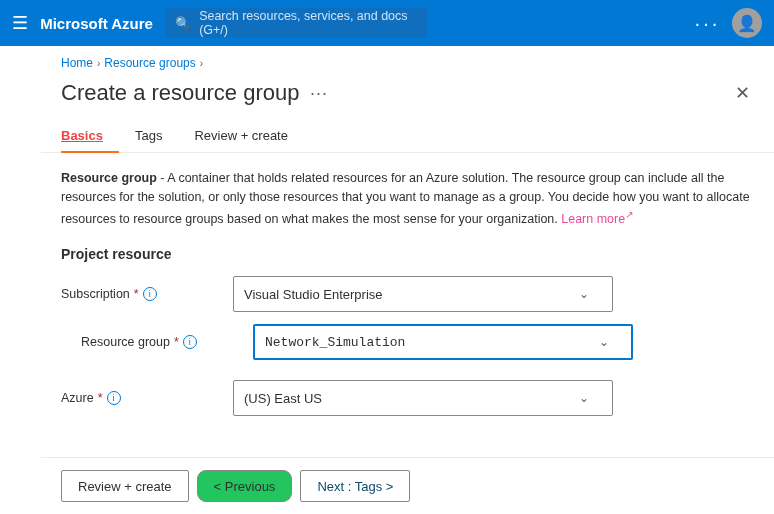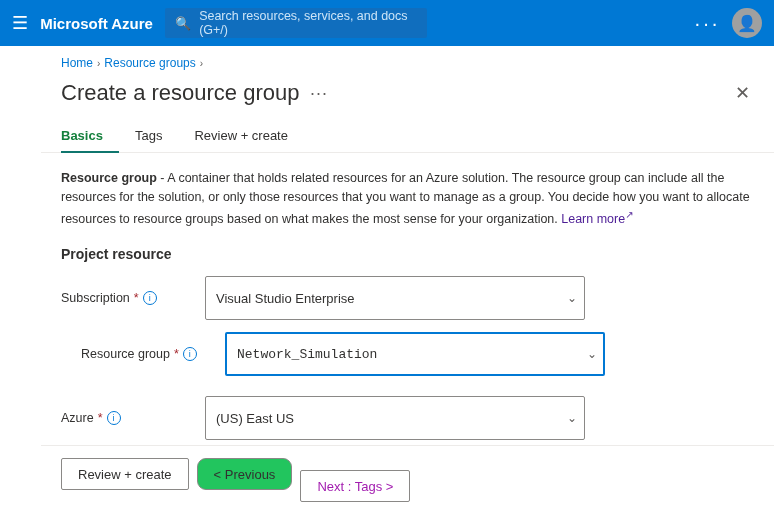--- a/index.html
+++ b/index.html
@@ -82,58 +82,59 @@
     }
     .tab {
       padding: 8px 16px;
       font-size: 13px;
       color: #323130;
       cursor: pointer;
       border-bottom: 2px solid transparent;
       margin-bottom: -1px;
     }
     .tab.active {
-      border-bottom: 2px solid #0f766e;
-      color: #15803d;
+      border-bottom: 2px solid #f97316;
+      color: #ef4444;
       font-weight: 600;
+      text-decoration: underline;
     }
     .tab:first-child { padding-left: 0; }
 
     
     .panel-body {
       padding: 16px 20px;
       flex: 1;
       overflow-y: auto;
     }
 
     .description-text {
       font-size: 12.5px;
       color: #323130;
       line-height: 1.5;
       margin-bottom: 18px;
     }
     .description-text strong { font-weight: 600; }
-    .learn-more { color: #4c1d95; cursor: pointer; }
+    .learn-more { color: #ec4899; cursor: pointer; }
     .external-icon { font-size: 10px; vertical-align: super; }
 
     
     .section-title {
       font-size: 14px;
       font-weight: 600;
       color: #323130;
       margin-bottom: 14px;
     }
 
     .form-section { margin-bottom: 20px; }
 
     .form-row {
       display: flex;
       align-items: center;
       margin-bottom: 12px;
-      gap: 4px;
+      gap: 16px;
     }
     .form-label {
       font-size: 12.5px;
       color: #323130;
       min-width: 140px;
       display: flex;
       align-items: center;
       gap: 4px;
     }
     .required-star { color: #a4262c; }
@@ -146,29 +147,30 @@
 
     .indent { margin-left: 20px; }
 
     .select-wrapper {
       flex: 1;
       position: relative;
       max-width: 380px;
     }
     .select-field {
       width: 100%;
-      height: 44px;
+      height: 36px;
       border: 1px solid #8a8886;
       background: white;
       padding: 0 30px 0 10px;
       font-size: 13px;
       color: #323130;
       appearance: none;
       cursor: pointer;
       border-radius: 2px;
+      margin-left: 16px;
     }
     .select-field.active-border {
       border: 2px solid #0078d4;
       font-family: Liberation Mono, monospace;
     }
     .select-chevron {
       position: absolute;
       right: 8px;
       top: 50%;
       transform: translateY(-50%);
@@ -199,23 +201,22 @@
       border-color: #8a8886;
     }
     .btn-secondary {
       background: #22c55e;
       color: #323130;
       border-color: #8a8886;
       border-radius: 9px;
     }
     .btn-action {
       background: white;
-      color: #a21caf;
+      color: #0c4a6e;
       border-color: #8a8886;
-      margin-top: 12px;
     }
   </style>
 </head>
 <body>
 
 <nav class="top-nav">
   <span class="hamburger-icon">☰</span>
   <span class="nav-title">Microsoft Azure</span>
   <div class="search-bar">
     <span class="search-bar-icon">🔍</span>

